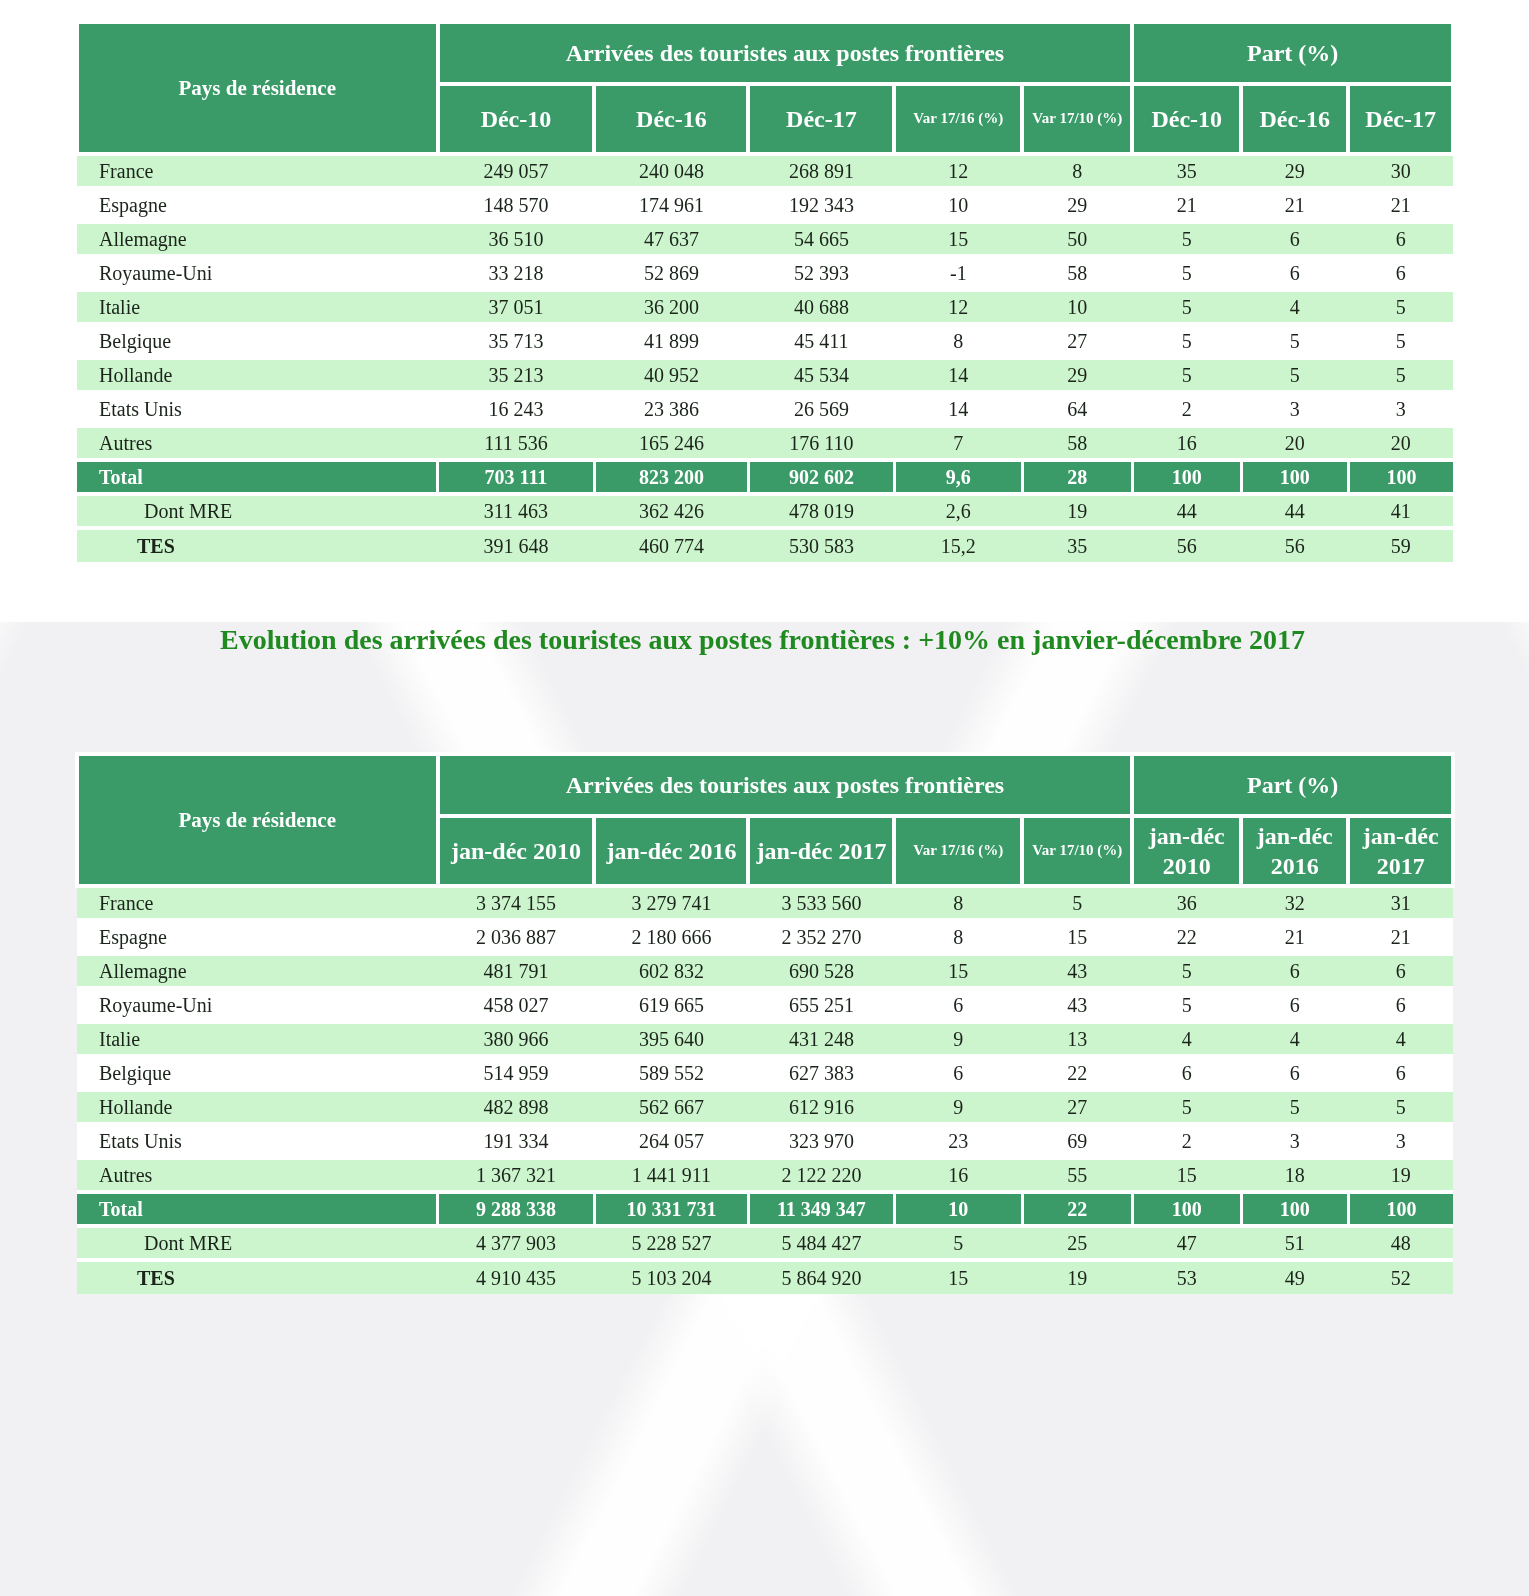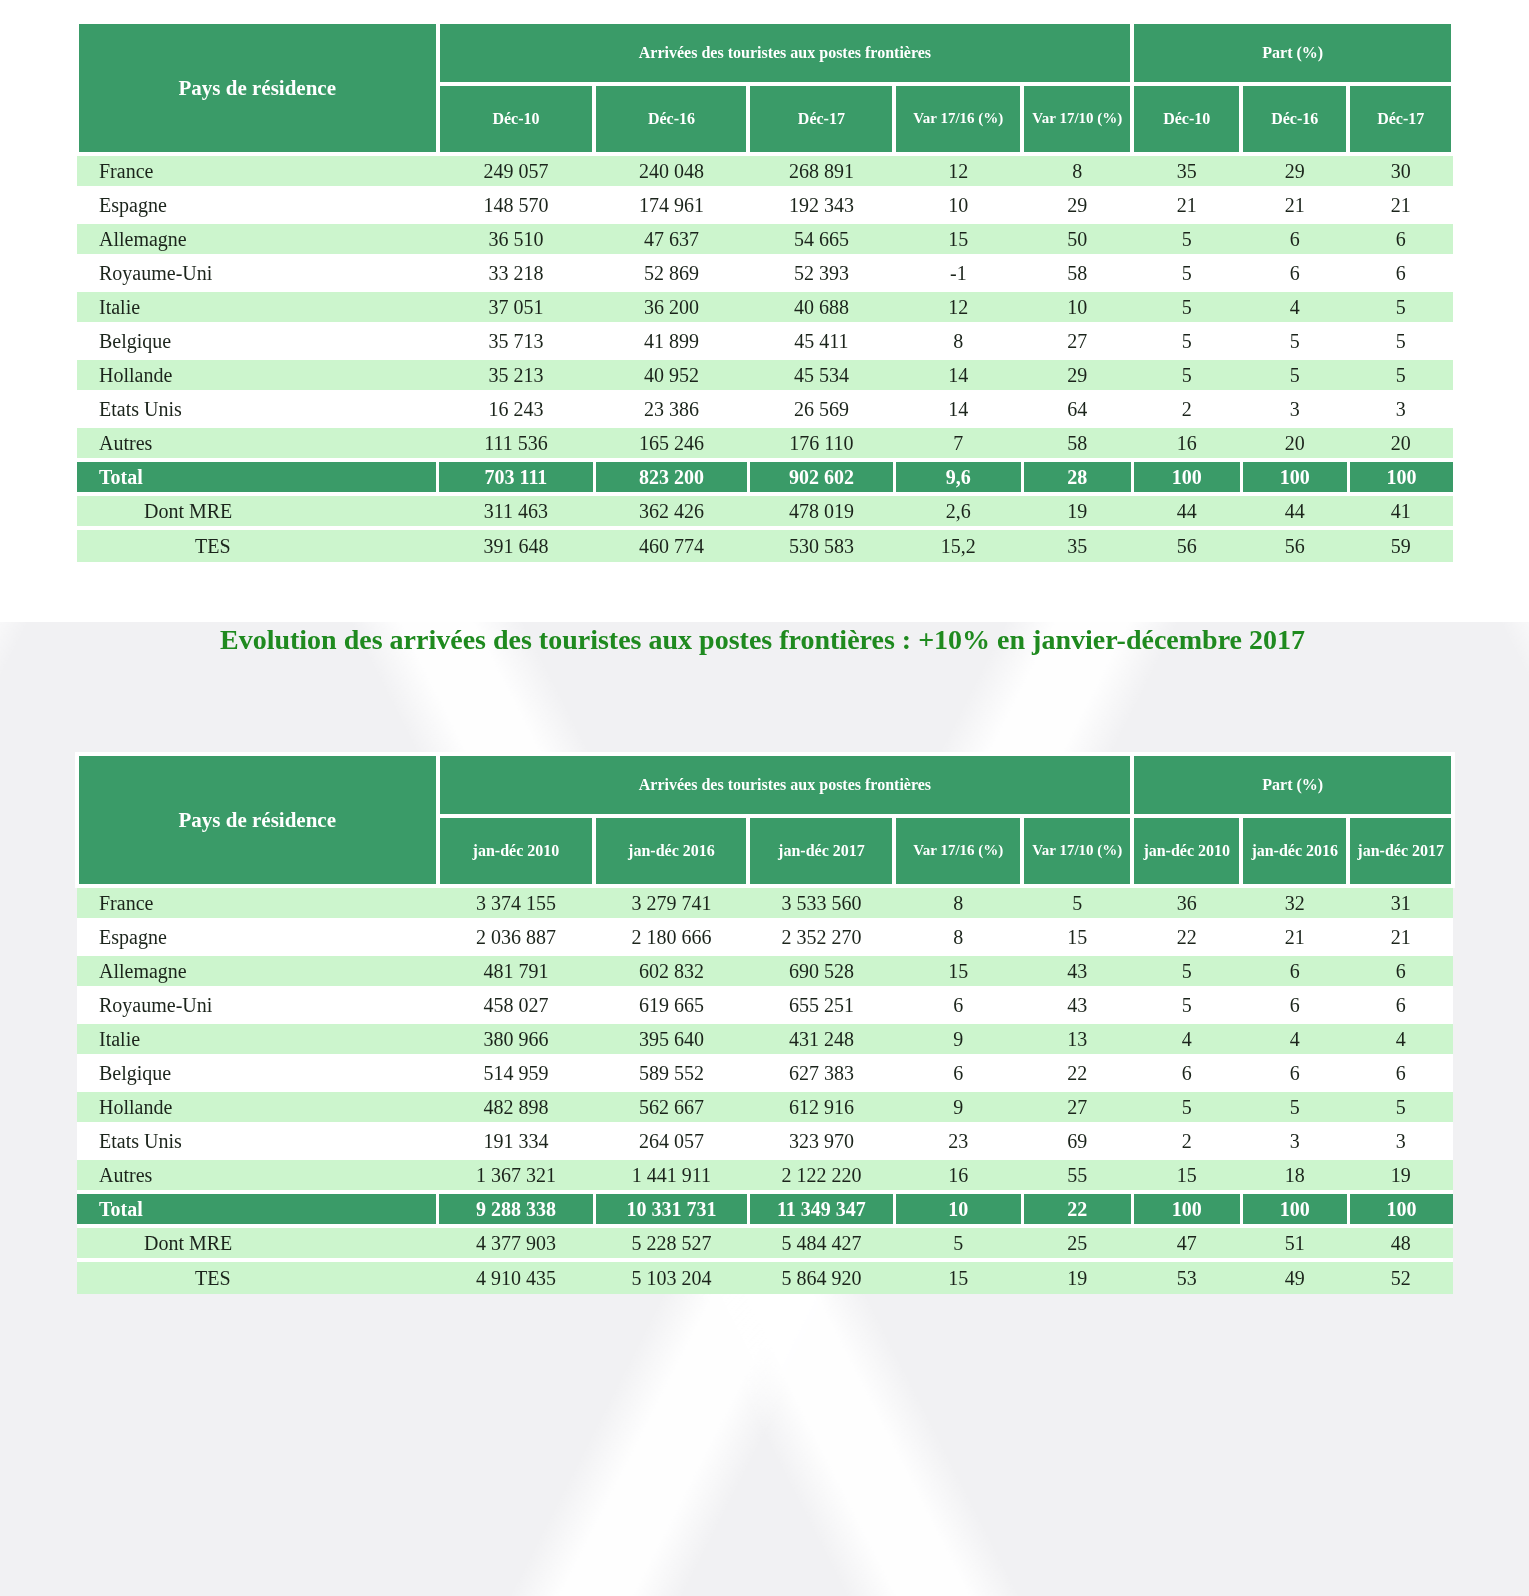--- a/index.html
+++ b/index.html
@@ -44,21 +44,21 @@
   col.c-p2{width:7.8%;}
   col.c-p3{width:7.6%;}
 
   thead th{
     background:var(--header-green);
     color:#ffffff;
     font-weight:bold;
     border:4px solid #ffffff;
     text-align:center;
     vertical-align:middle;
-    font-size:16px;
+    font-size:24px;
     line-height:1.25;
   }
   thead tr.group-row th{height:62px;}
   thead tr.sub-row th{height:70px;padding:2px 2px;}
   thead th.var-head{font-size:15px;line-height:1.3;}
   thead th.country-head{font-size:21px;}
 
   tbody td{
     height:34px;
     border-top:4px solid #ffffff;
@@ -73,21 +73,21 @@
   tr.row-total td{
     background:var(--header-green);
     color:#ffffff;font-weight:bold;
     border-left:3px solid #1d4ed8;border-right:3px solid #ffffff;
   }
   tr.row-total td.label-cell{border-left:none;}
   tr.row-total td:last-child{border-right:none;}
   tr.row-sub1 td{background:var(--row-green);}
   tr.row-sub1 td.label-cell{padding-left:67px;}
   tr.row-sub2 td{background:var(--row-green);}
-  tr.row-sub2 td.label-cell{padding-left:118px;}
+  tr.row-sub2 td.label-cell{padding-left:60px;font-weight:bold;}
 
   h2.evolution-title{
     margin:62px 4px 96px 0;
     text-align:center;
     color:var(--title-green);
     font-size:28px;
     font-weight:bold;
     letter-spacing:0;
   }
 </style>

